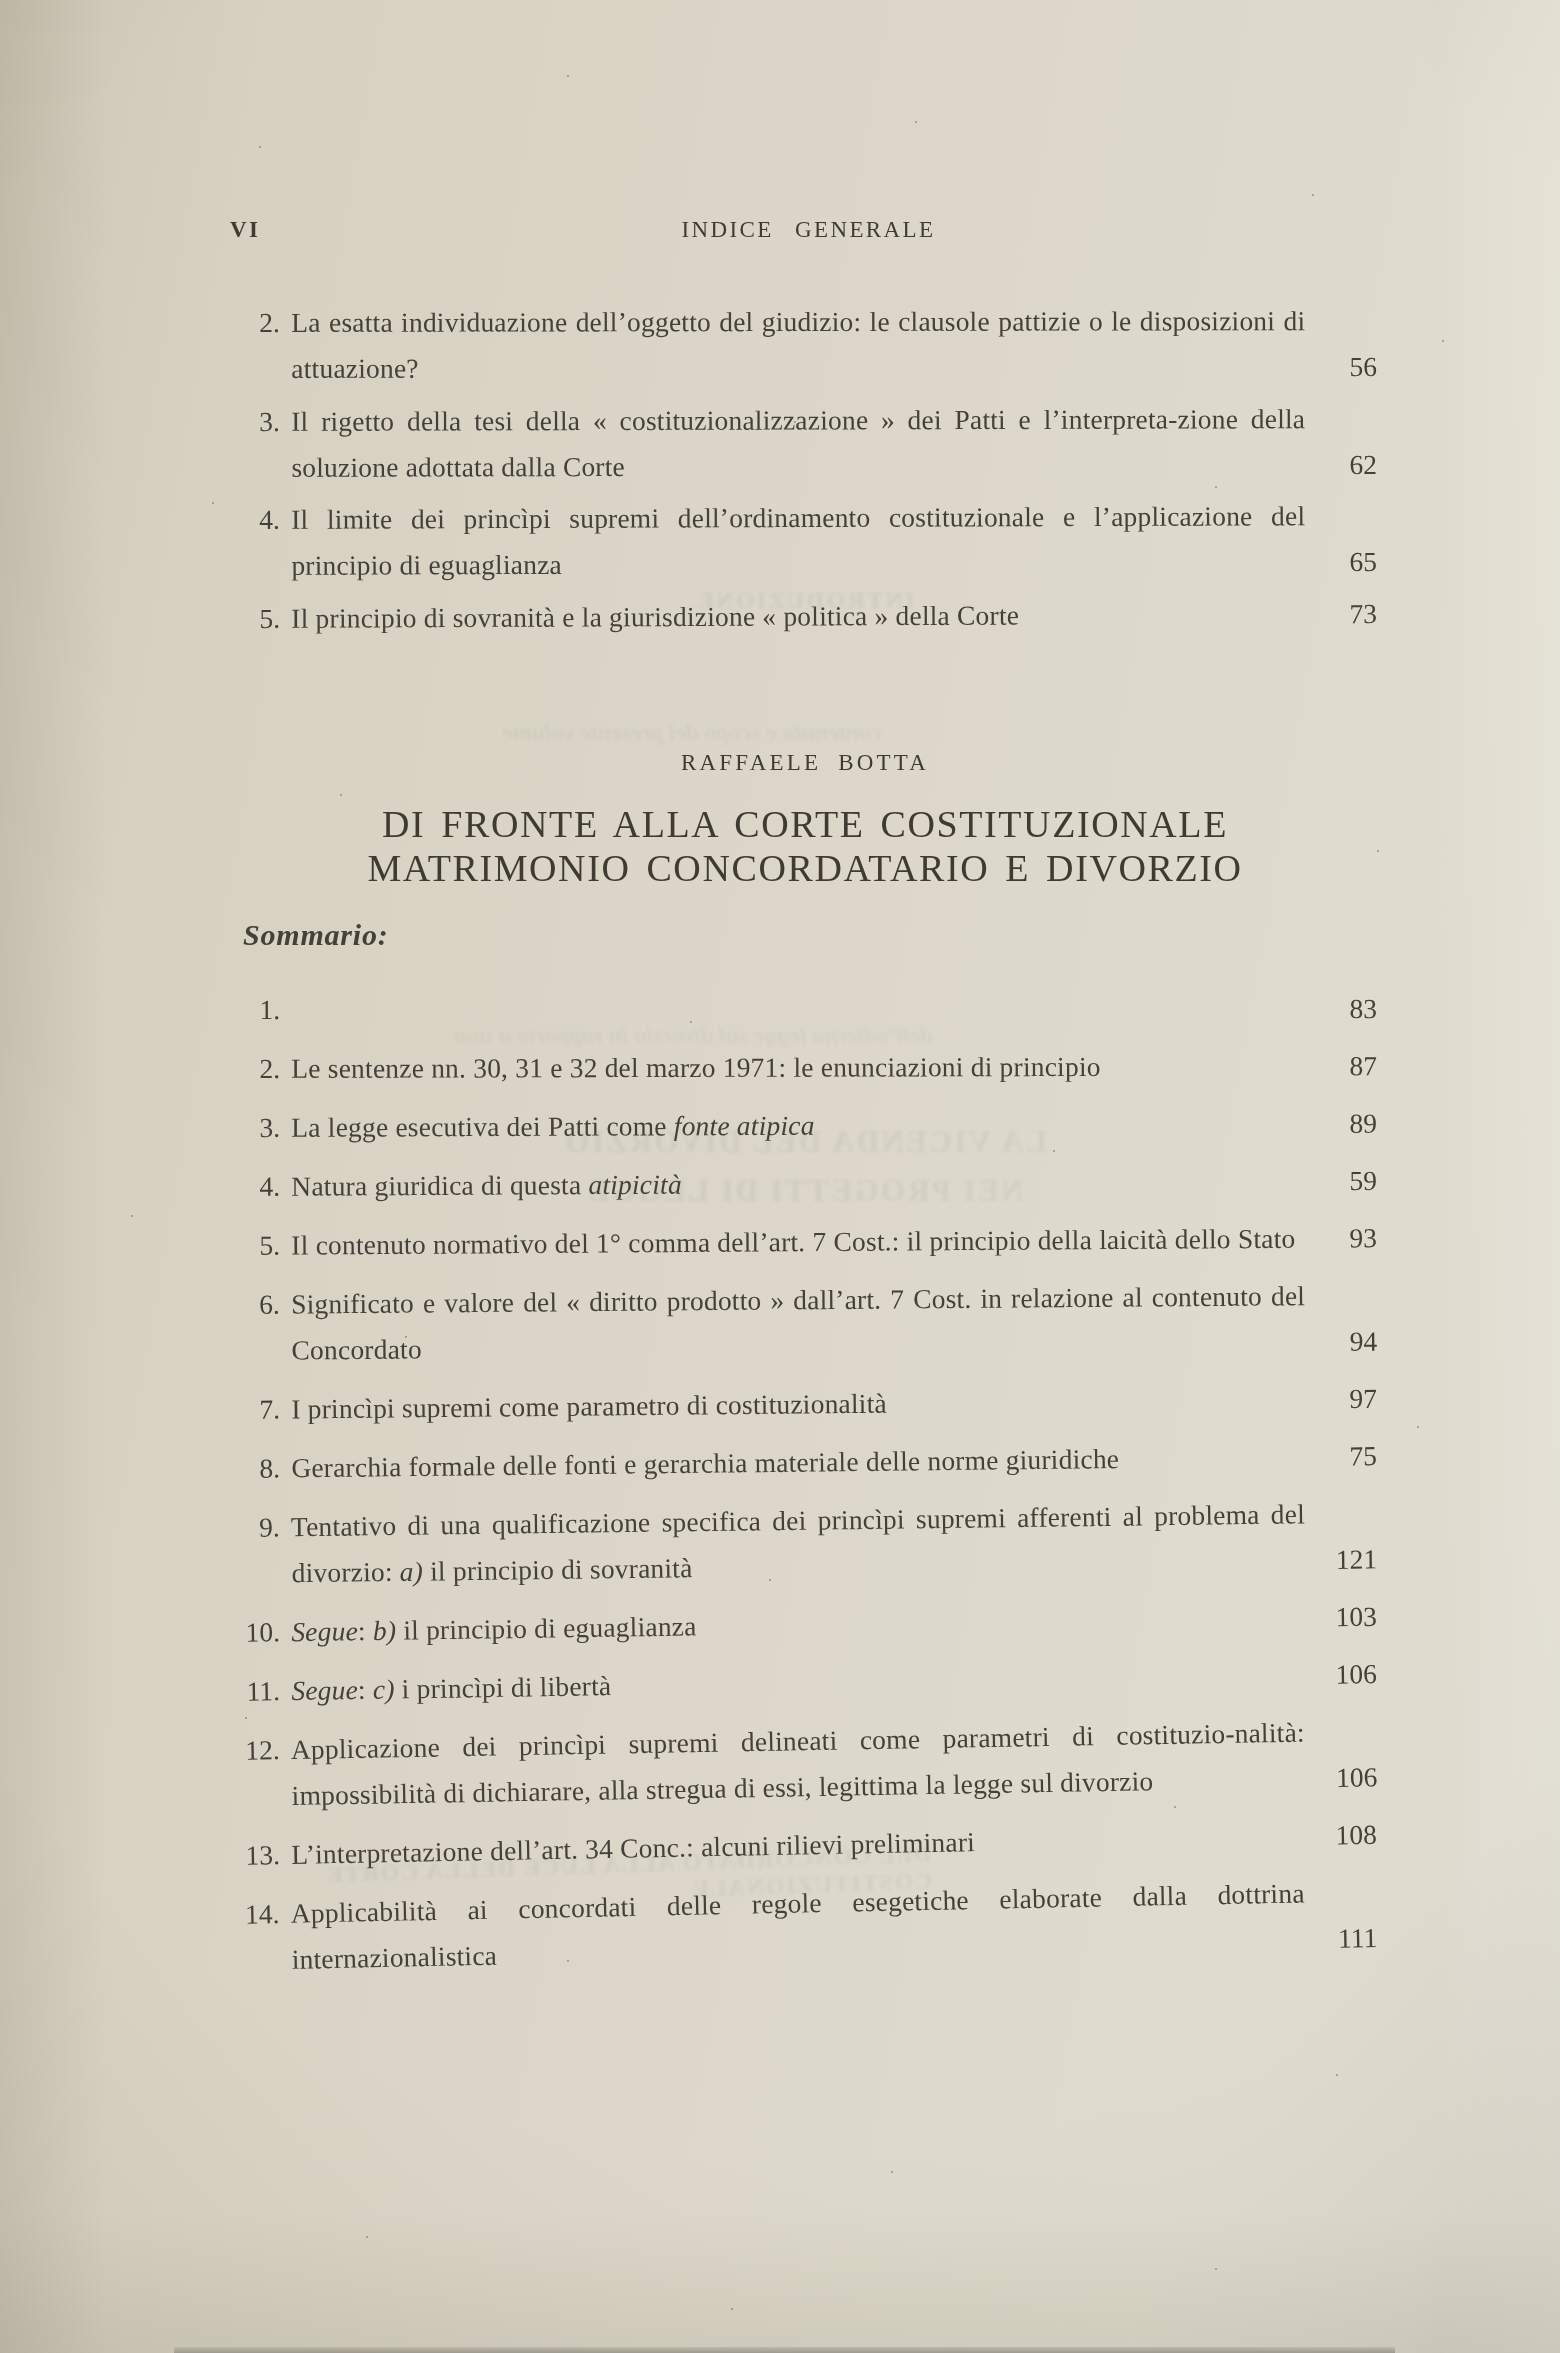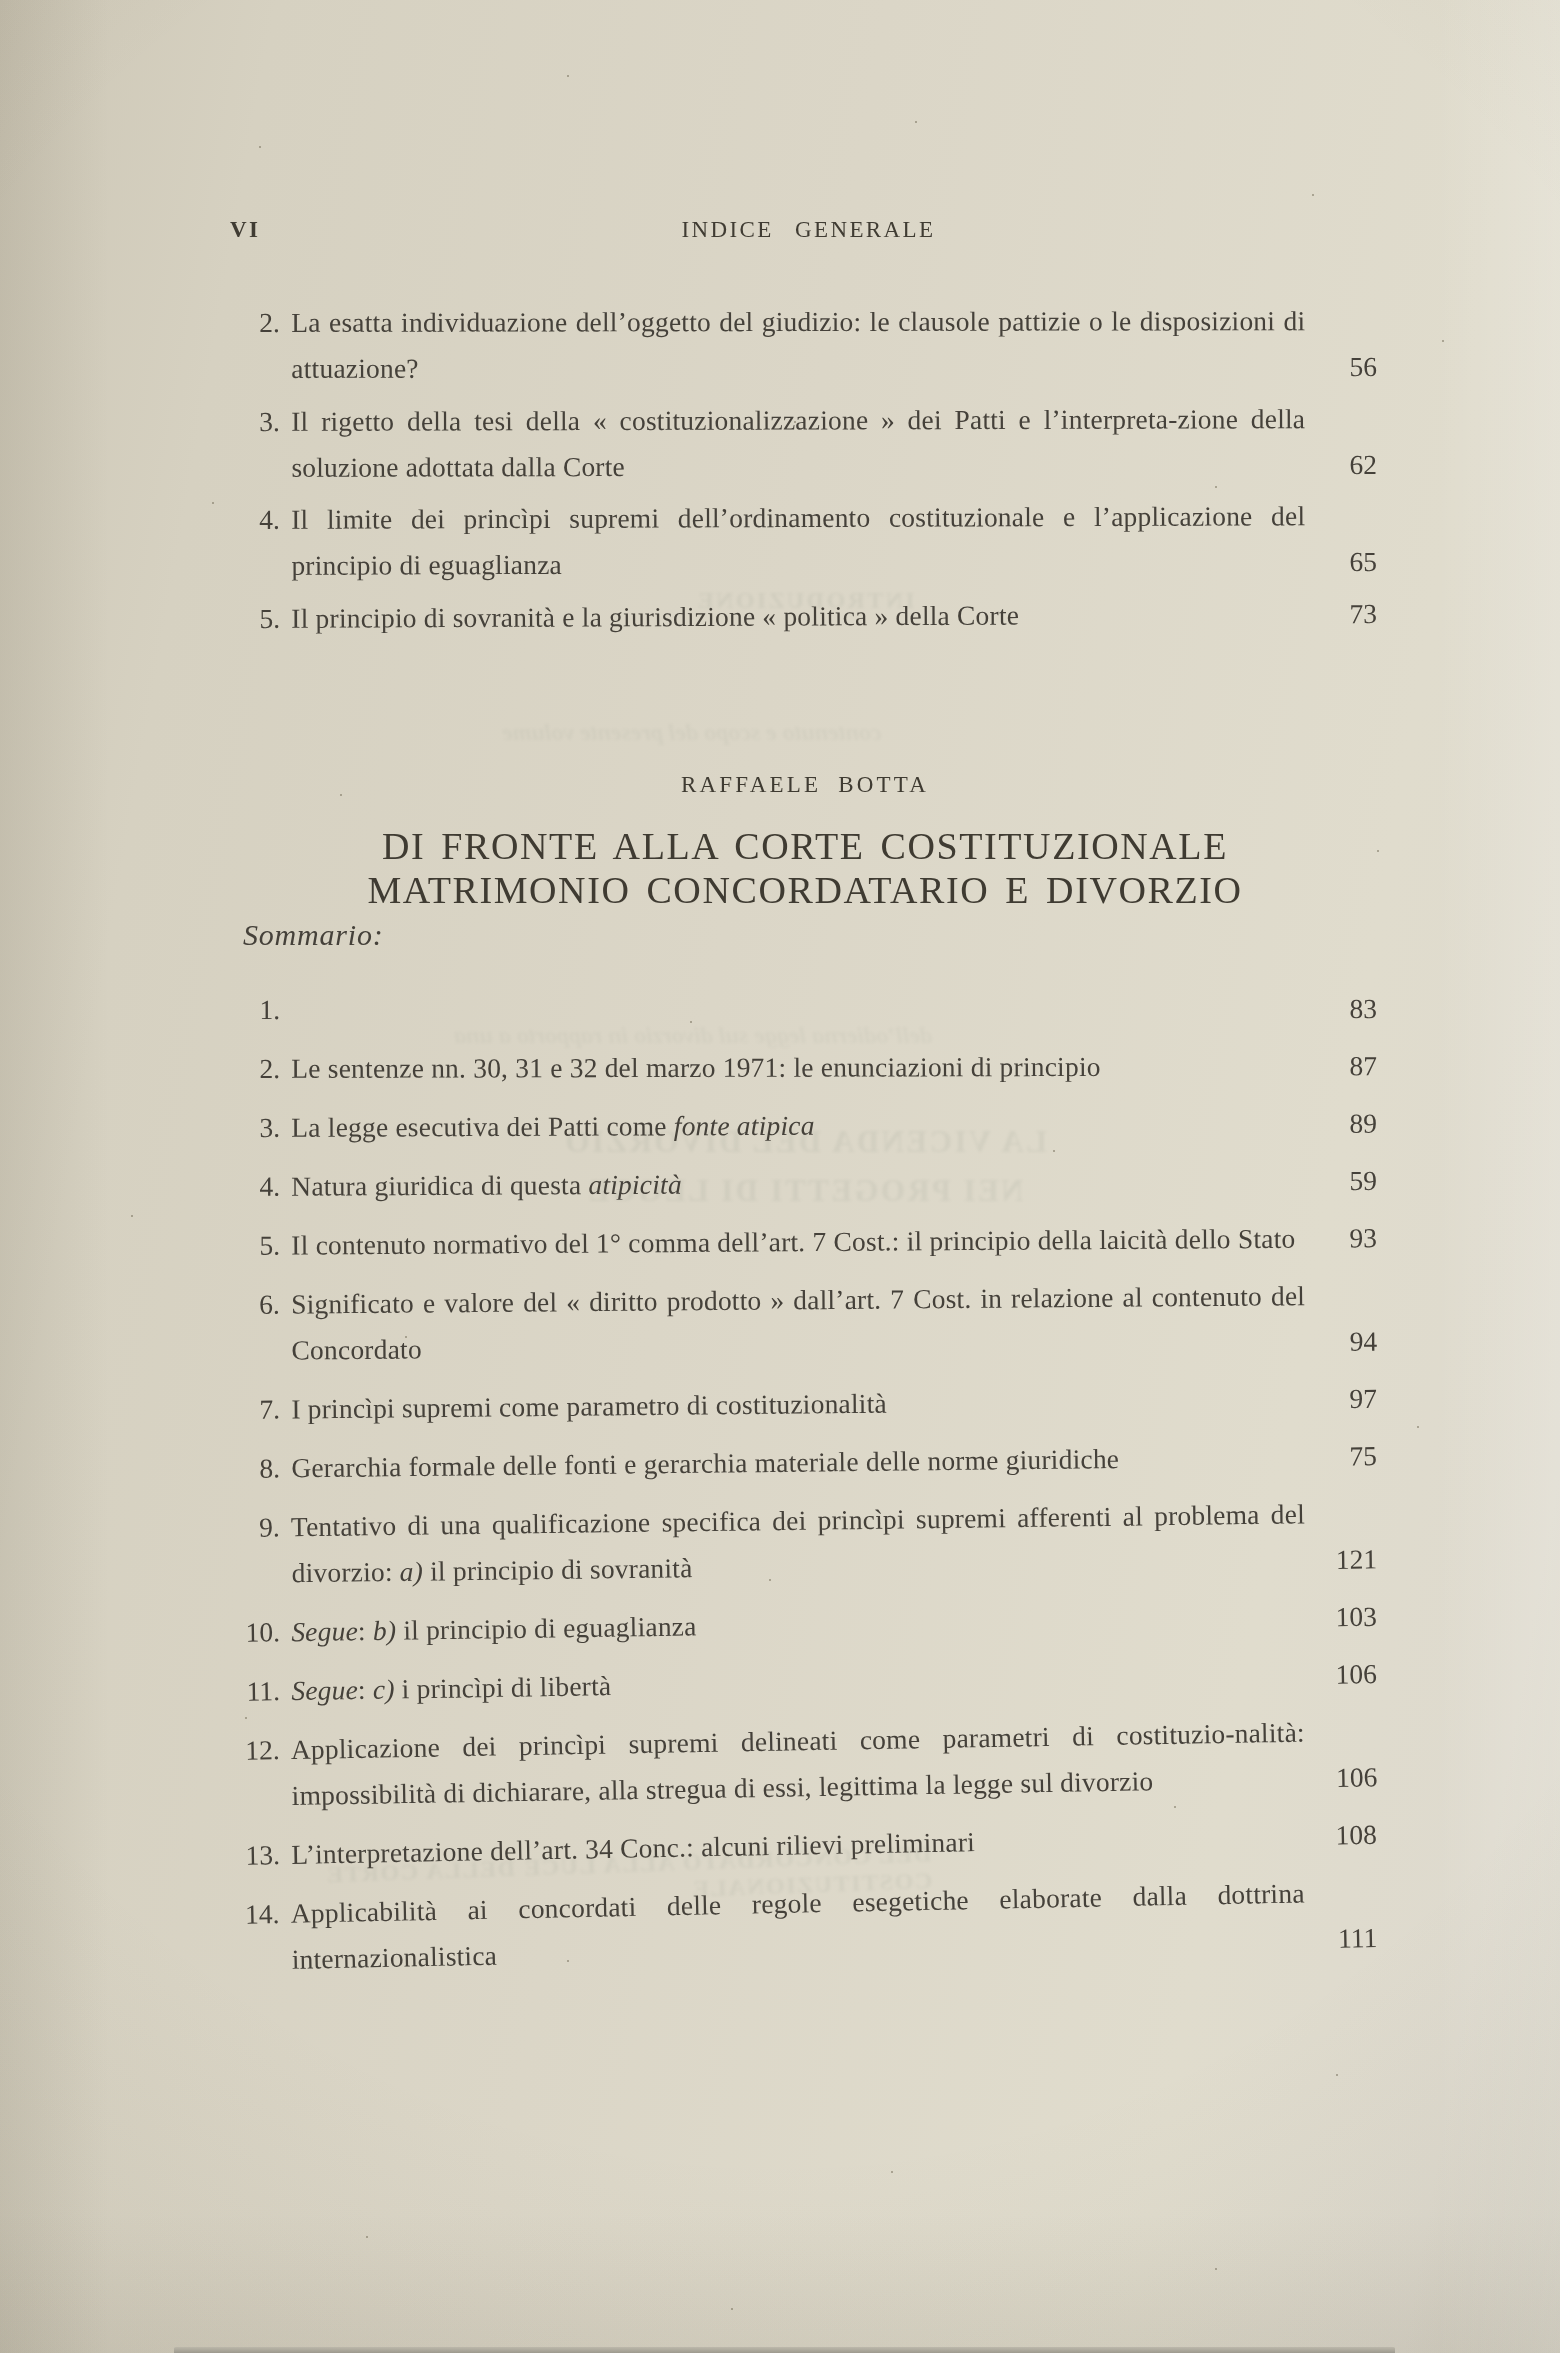--- a/index.html
+++ b/index.html
@@ -44,24 +44,24 @@
   .toc-top { top:300px; }
   .toc-main { top:987px; }
   .toc-item { display:flex; align-items:flex-start; transform-origin:0 50%; }
   .toc-main .toc-item { margin-bottom:13px; }
   .toc-top .toc-item { margin-bottom:6.5px; }
   .num { flex:none; width:47px; text-align:right; padding-right:11.3px; }
   .text { flex:none; width:1014px; text-align:justify; letter-spacing:0.2px; }
   .page-no { flex:1 1 auto; text-align:right; align-self:flex-end; }
 
   .section-heading { position:absolute; left:233px; width:1144px; top:750px; text-align:center; color:#3f3b32; }
-  .author { font-size:23px; letter-spacing:3.2px; word-spacing:8px; margin-bottom:26px;margin-top:22px; }
+  .author { font-size:23px; letter-spacing:3.2px; word-spacing:8px; margin-bottom:26px; }
   .main-title { font-size:38px; line-height:44px; letter-spacing:1.6px; word-spacing:4.9px; }
 
-  .sommario { position:absolute; left:243px; top:918px; font-style:italic; font-size:30px; letter-spacing:0.8px; }
+  .sommario { position:absolute; left:243px; top:918px; font-style:italic; font-size:30px; letter-spacing:0.8px;font-weight:bold; }
 
   .ghost {
     position:absolute; pointer-events:none;
     color:#5a6a5e; opacity:.08; filter:blur(1.6px);
     transform:scaleX(-1); font-weight:bold; white-space:nowrap;
   }
   .bottom-strip {
     position:absolute; bottom:0; left:174px; right:166px; height:7.3px;
     background:linear-gradient(180deg,#b9b5a8,#8f8c82); opacity:.85; border-radius:1.6px;
   }

